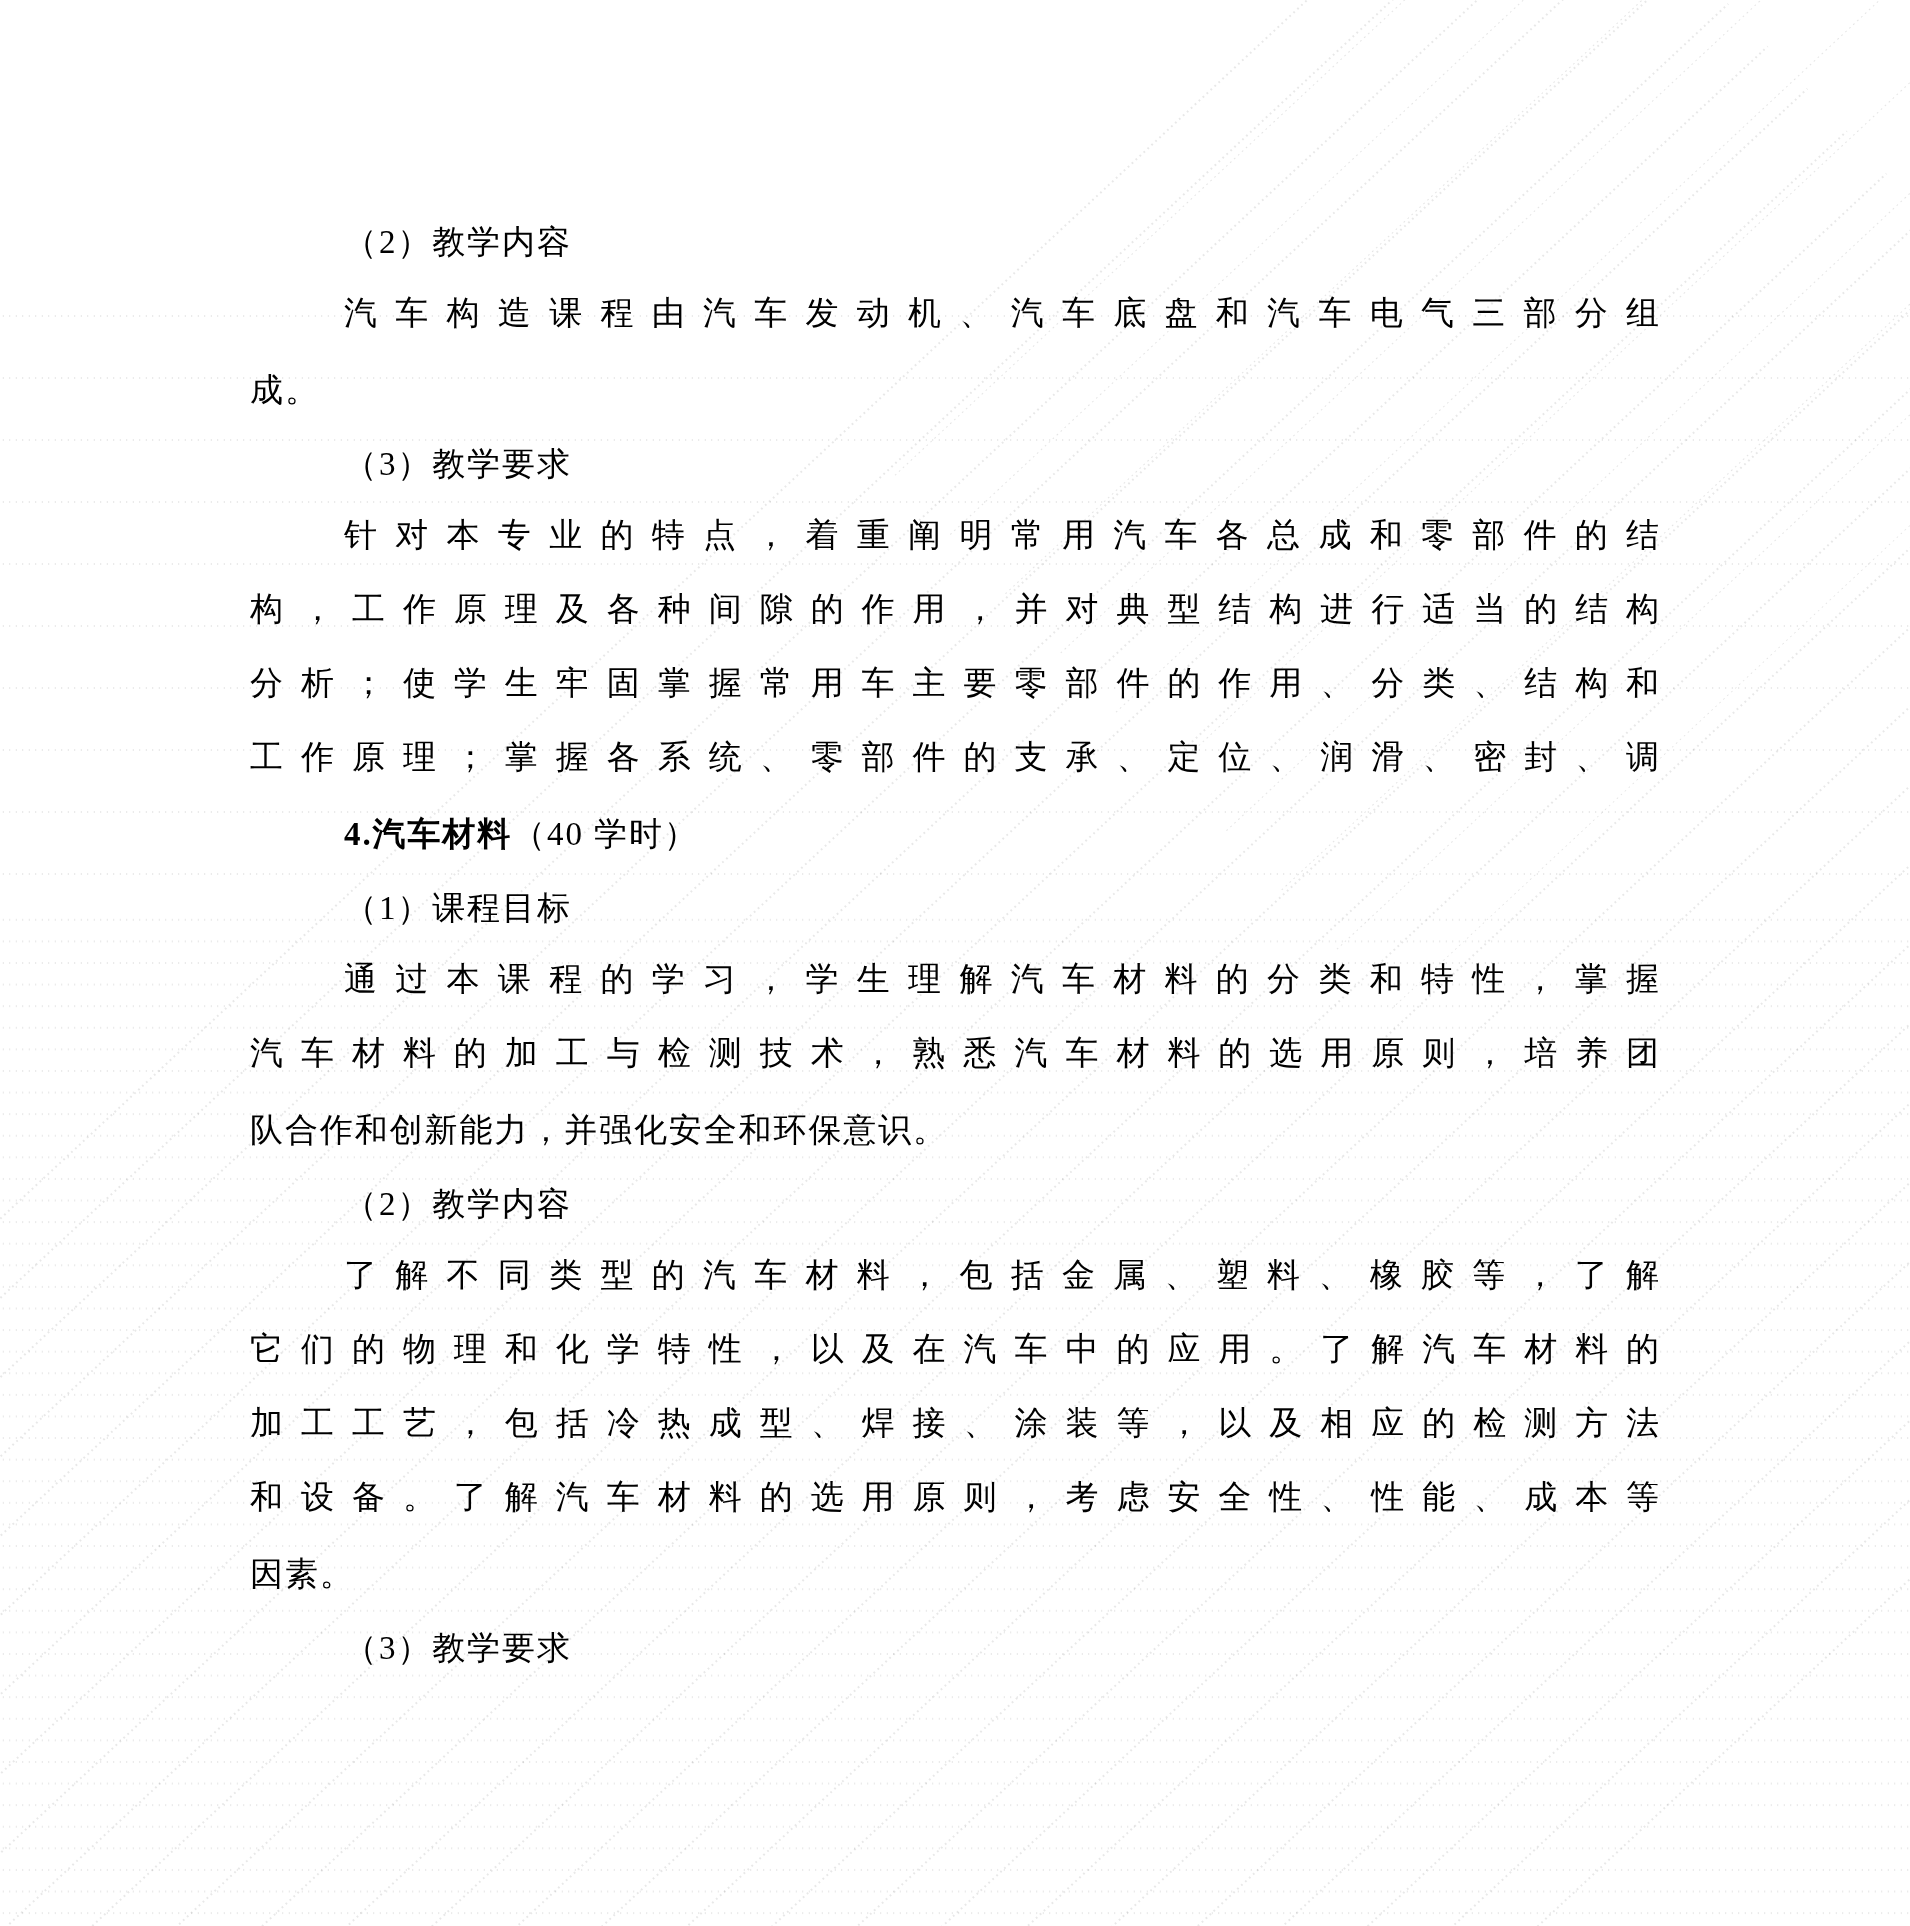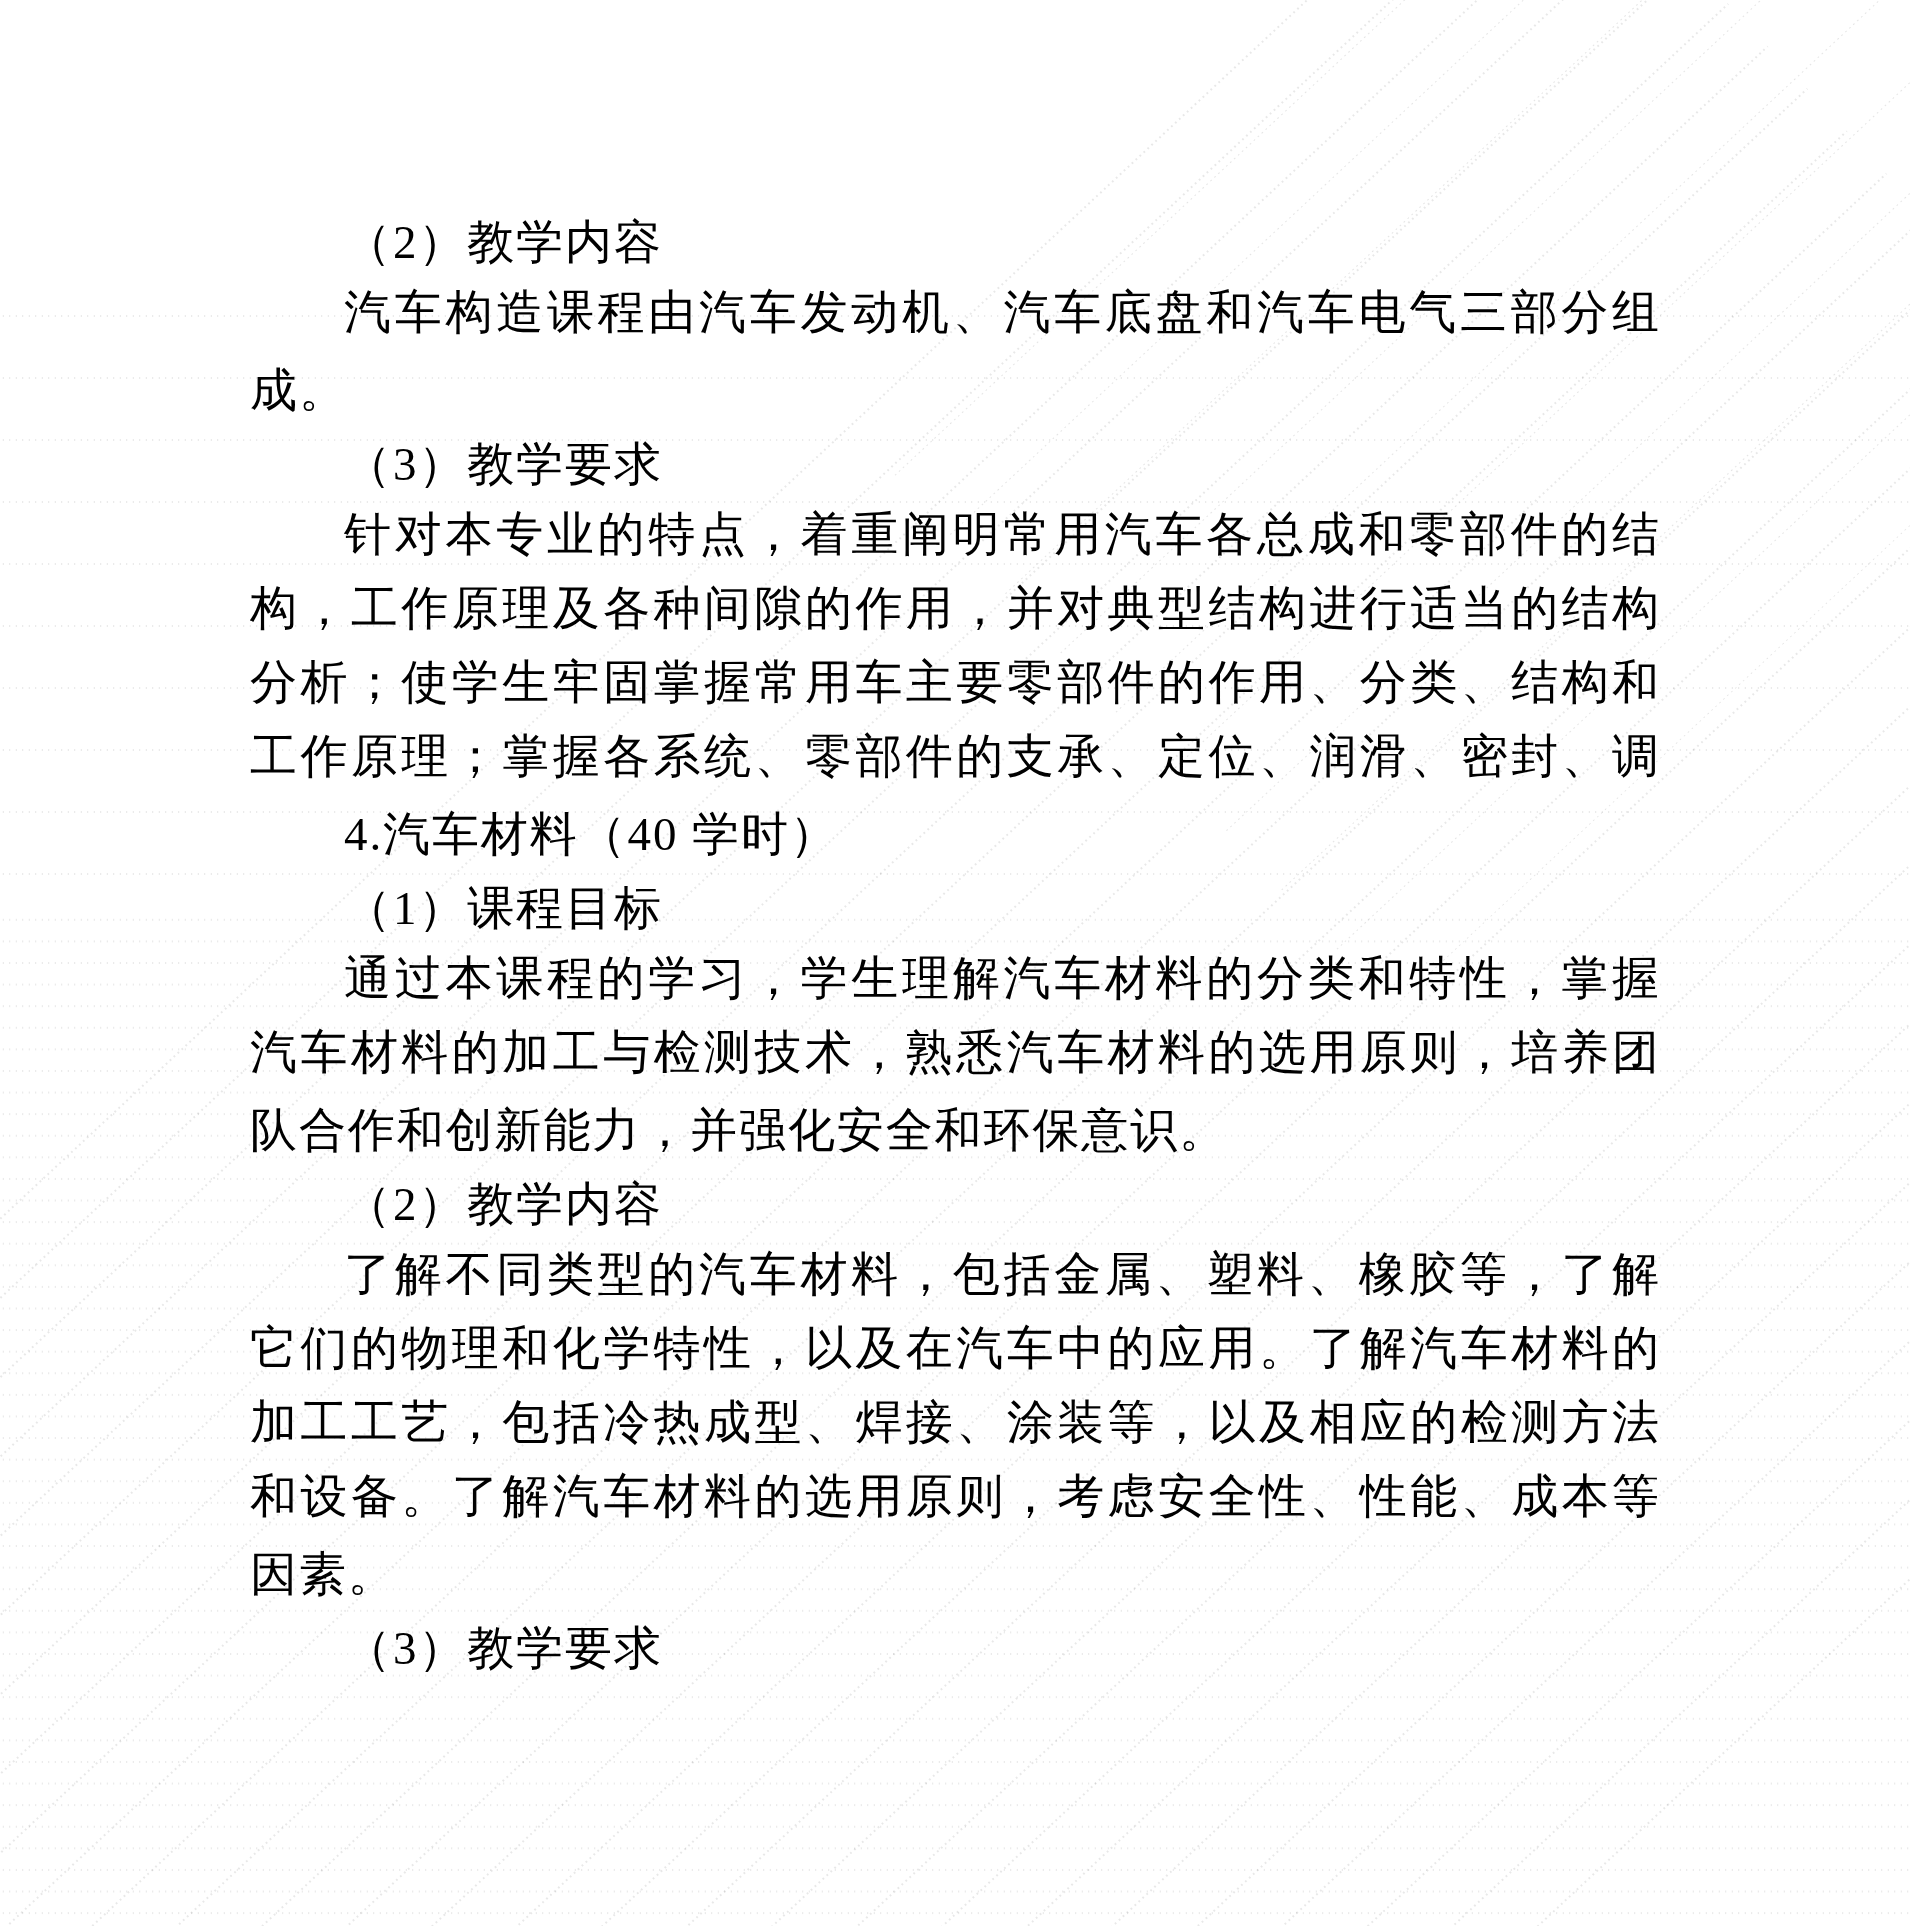--- a/index.html
+++ b/index.html
@@ -49,37 +49,37 @@
   .text-block {
     position: absolute;
     left: 250px;
     top: 205px;
     width: 1411px;
     z-index: 2;
   }
   .line {
     height: 74px;
     line-height: 74px;
-    font-size: 47px;
+    font-size: 33px;
     letter-spacing: 1.9px;
     white-space: normal;
     overflow: hidden;
     text-align: left;
   }
   .line.ind {
     text-indent: 94px;
   }
   .line.j {
     text-align: justify;
     text-align-last: justify;
     text-justify: inter-character;
     font-family: Liberation Mono, monospace;
   }
   .bold {
-    font-weight: 400;
+    font-weight: 700;
   }
 </style>
 </head>
 <body>
 
 <div class="artifact" id="art-diag-main"></div>
 <div class="artifact" id="art-diag-top"></div>
 <div class="artifact" id="art-rows-top"></div>
 <div class="artifact" id="art-rows-mid"></div>
 

